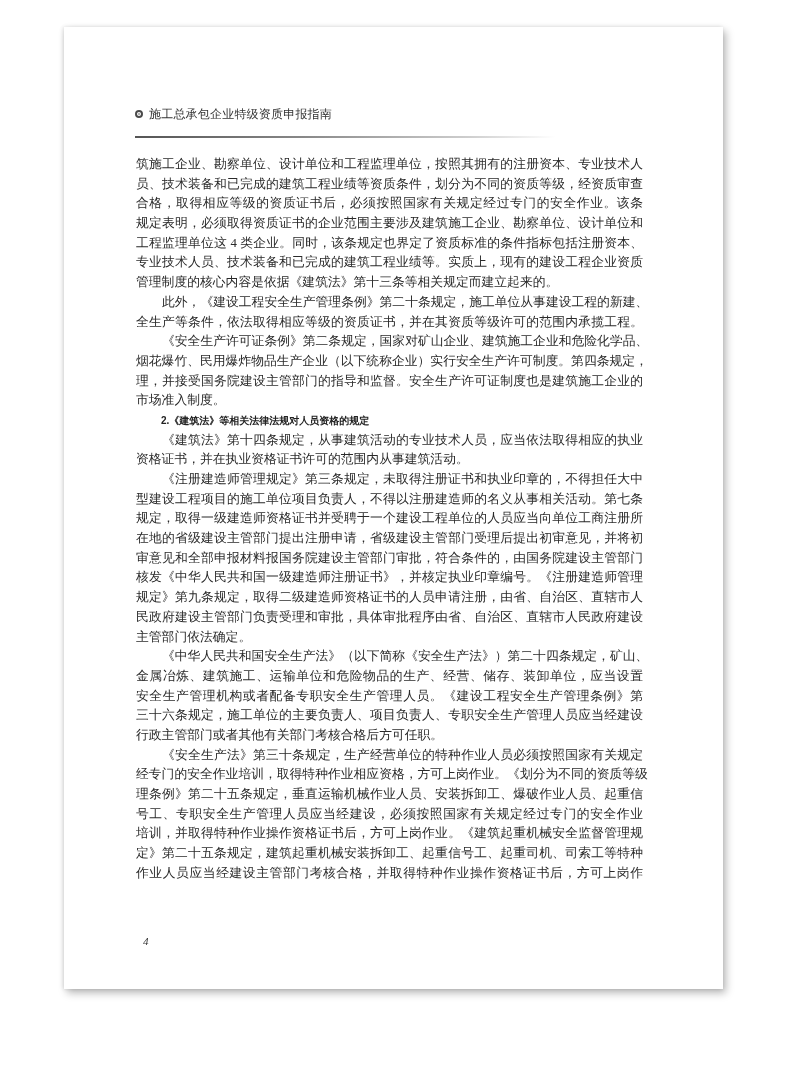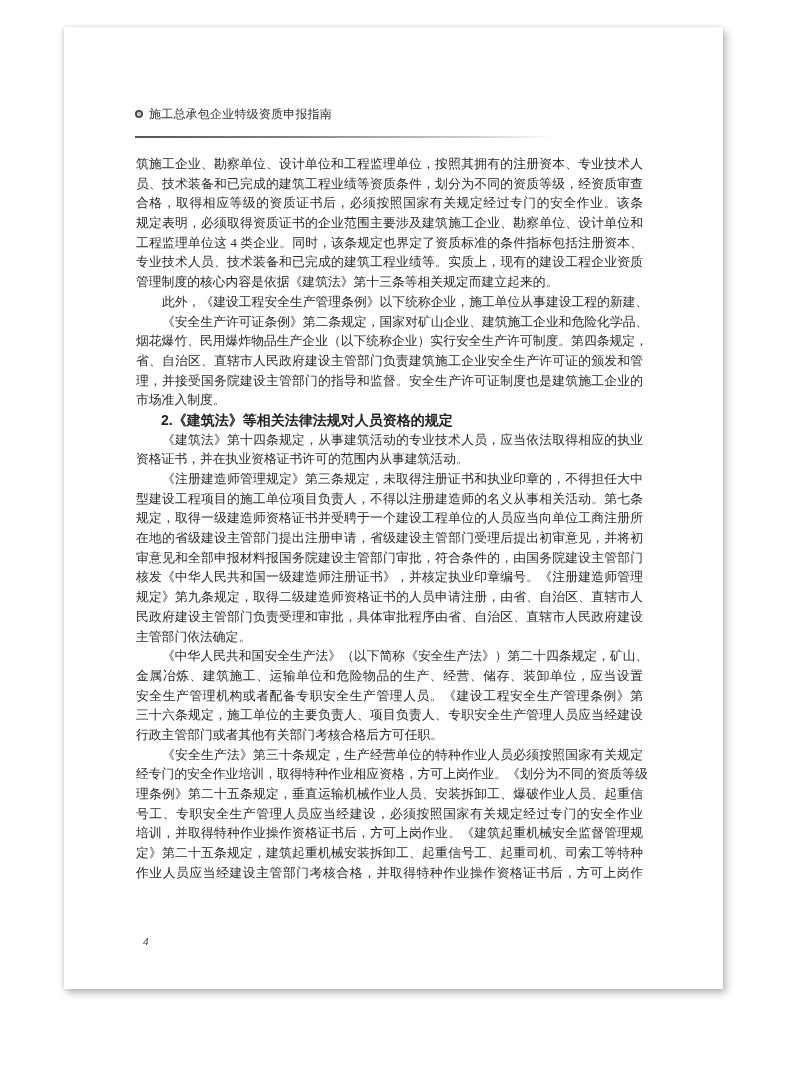--- a/index.html
+++ b/index.html
@@ -38,21 +38,21 @@
   }
   .ln {
     white-space: nowrap; height: 19.7px;
     text-align: justify; text-align-last: justify;
   }
   .ln.last { text-align-last: left; }
   .ln.indent { padding-left: 26px; }
   .ln.heading {
     font-family: "Liberation Sans", "DejaVu Sans", sans-serif;
     font-weight: bold; text-align-last: left; padding-left: 25px; color: #222;
-    font-size: 14px;
+    font-size: 10px;
   }
   .page-num {
     position: absolute; left: 143px; top: 935px;
     font-size: 11px; font-style: italic; color: #333;
   }
 </style>
 </head>
 <body>
 
 <div class="page"></div>
@@ -66,25 +66,25 @@
 <div class="body-text">
 
   <div class="ln">筑施工企业、勘察单位、设计单位和工程监理单位，按照其拥有的注册资本、专业技术人</div>
   <div class="ln">员、技术装备和已完成的建筑工程业绩等资质条件，划分为不同的资质等级，经资质审查</div>
   <div class="ln">合格，取得相应等级的资质证书后，必须按照国家有关规定经过专门的安全作业。该条</div>
   <div class="ln">规定表明，必须取得资质证书的企业范围主要涉及建筑施工企业、勘察单位、设计单位和</div>
   <div class="ln">工程监理单位这 4 类企业。同时，该条规定也界定了资质标准的条件指标包括注册资本、</div>
   <div class="ln">专业技术人员、技术装备和已完成的建筑工程业绩等。实质上，现有的建设工程企业资质</div>
   <div class="ln last">管理制度的核心内容是依据《建筑法》第十三条等相关规定而建立起来的。</div>
 
-  <div class="ln indent">此外，《建设工程安全生产管理条例》以下统称企业，施工单位从事建设工程的新建、</div>
+  <div class="ln indent">此外，《建设工程安全生产管理条例》第二十条规定，施工单位从事建设工程的新建、</div>
+  <div class="ln">全生产等条件，依法取得相应等级的资质证书，并在其资质等级许可的范围内承揽工程。</div>
 
   <div class="ln indent">《安全生产许可证条例》第二条规定，国家对矿山企业、建筑施工企业和危险化学品、</div>
   <div class="ln">烟花爆竹、民用爆炸物品生产企业（以下统称企业）实行安全生产许可制度。第四条规定，</div>
-  <div class="ln">省、自治区、直辖市人民政府建设主管部门负责建筑施工企业安全生产许可证的颁发和管</div>
   <div class="ln">理，并接受国务院建设主管部门的指导和监督。安全生产许可证制度也是建筑施工企业的</div>
   <div class="ln last">市场准入制度。</div>
 
   <div class="ln heading">2.《建筑法》等相关法律法规对人员资格的规定</div>
 
   <div class="ln indent">《建筑法》第十四条规定，从事建筑活动的专业技术人员，应当依法取得相应的执业</div>
   <div class="ln last">资格证书，并在执业资格证书许可的范围内从事建筑活动。</div>
 
   <div class="ln indent">《注册建造师管理规定》第三条规定，未取得注册证书和执业印章的，不得担任大中</div>
   <div class="ln">型建设工程项目的施工单位项目负责人，不得以注册建造师的名义从事相关活动。第七条</div>

